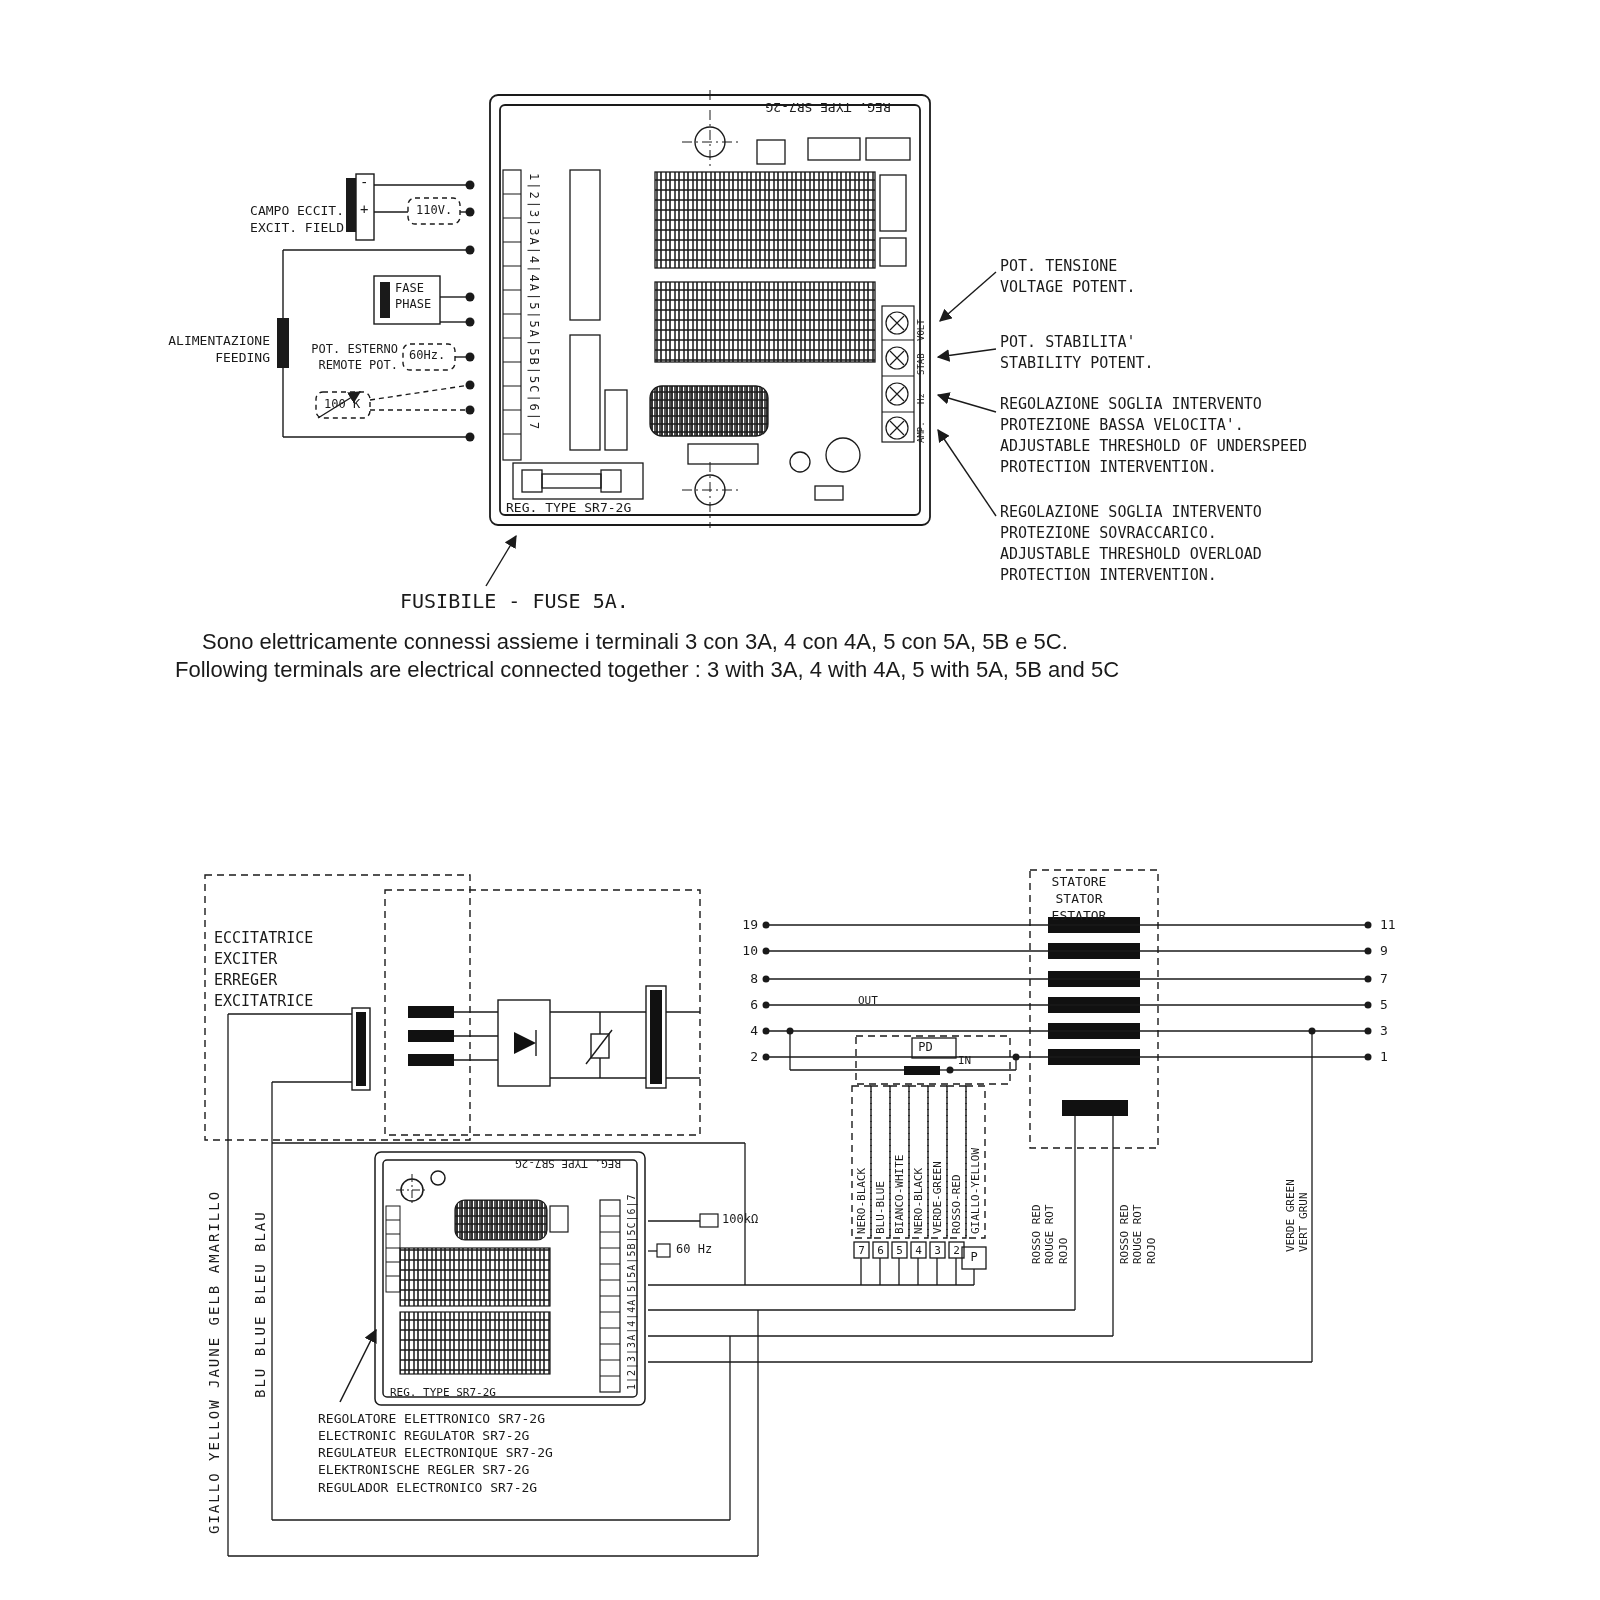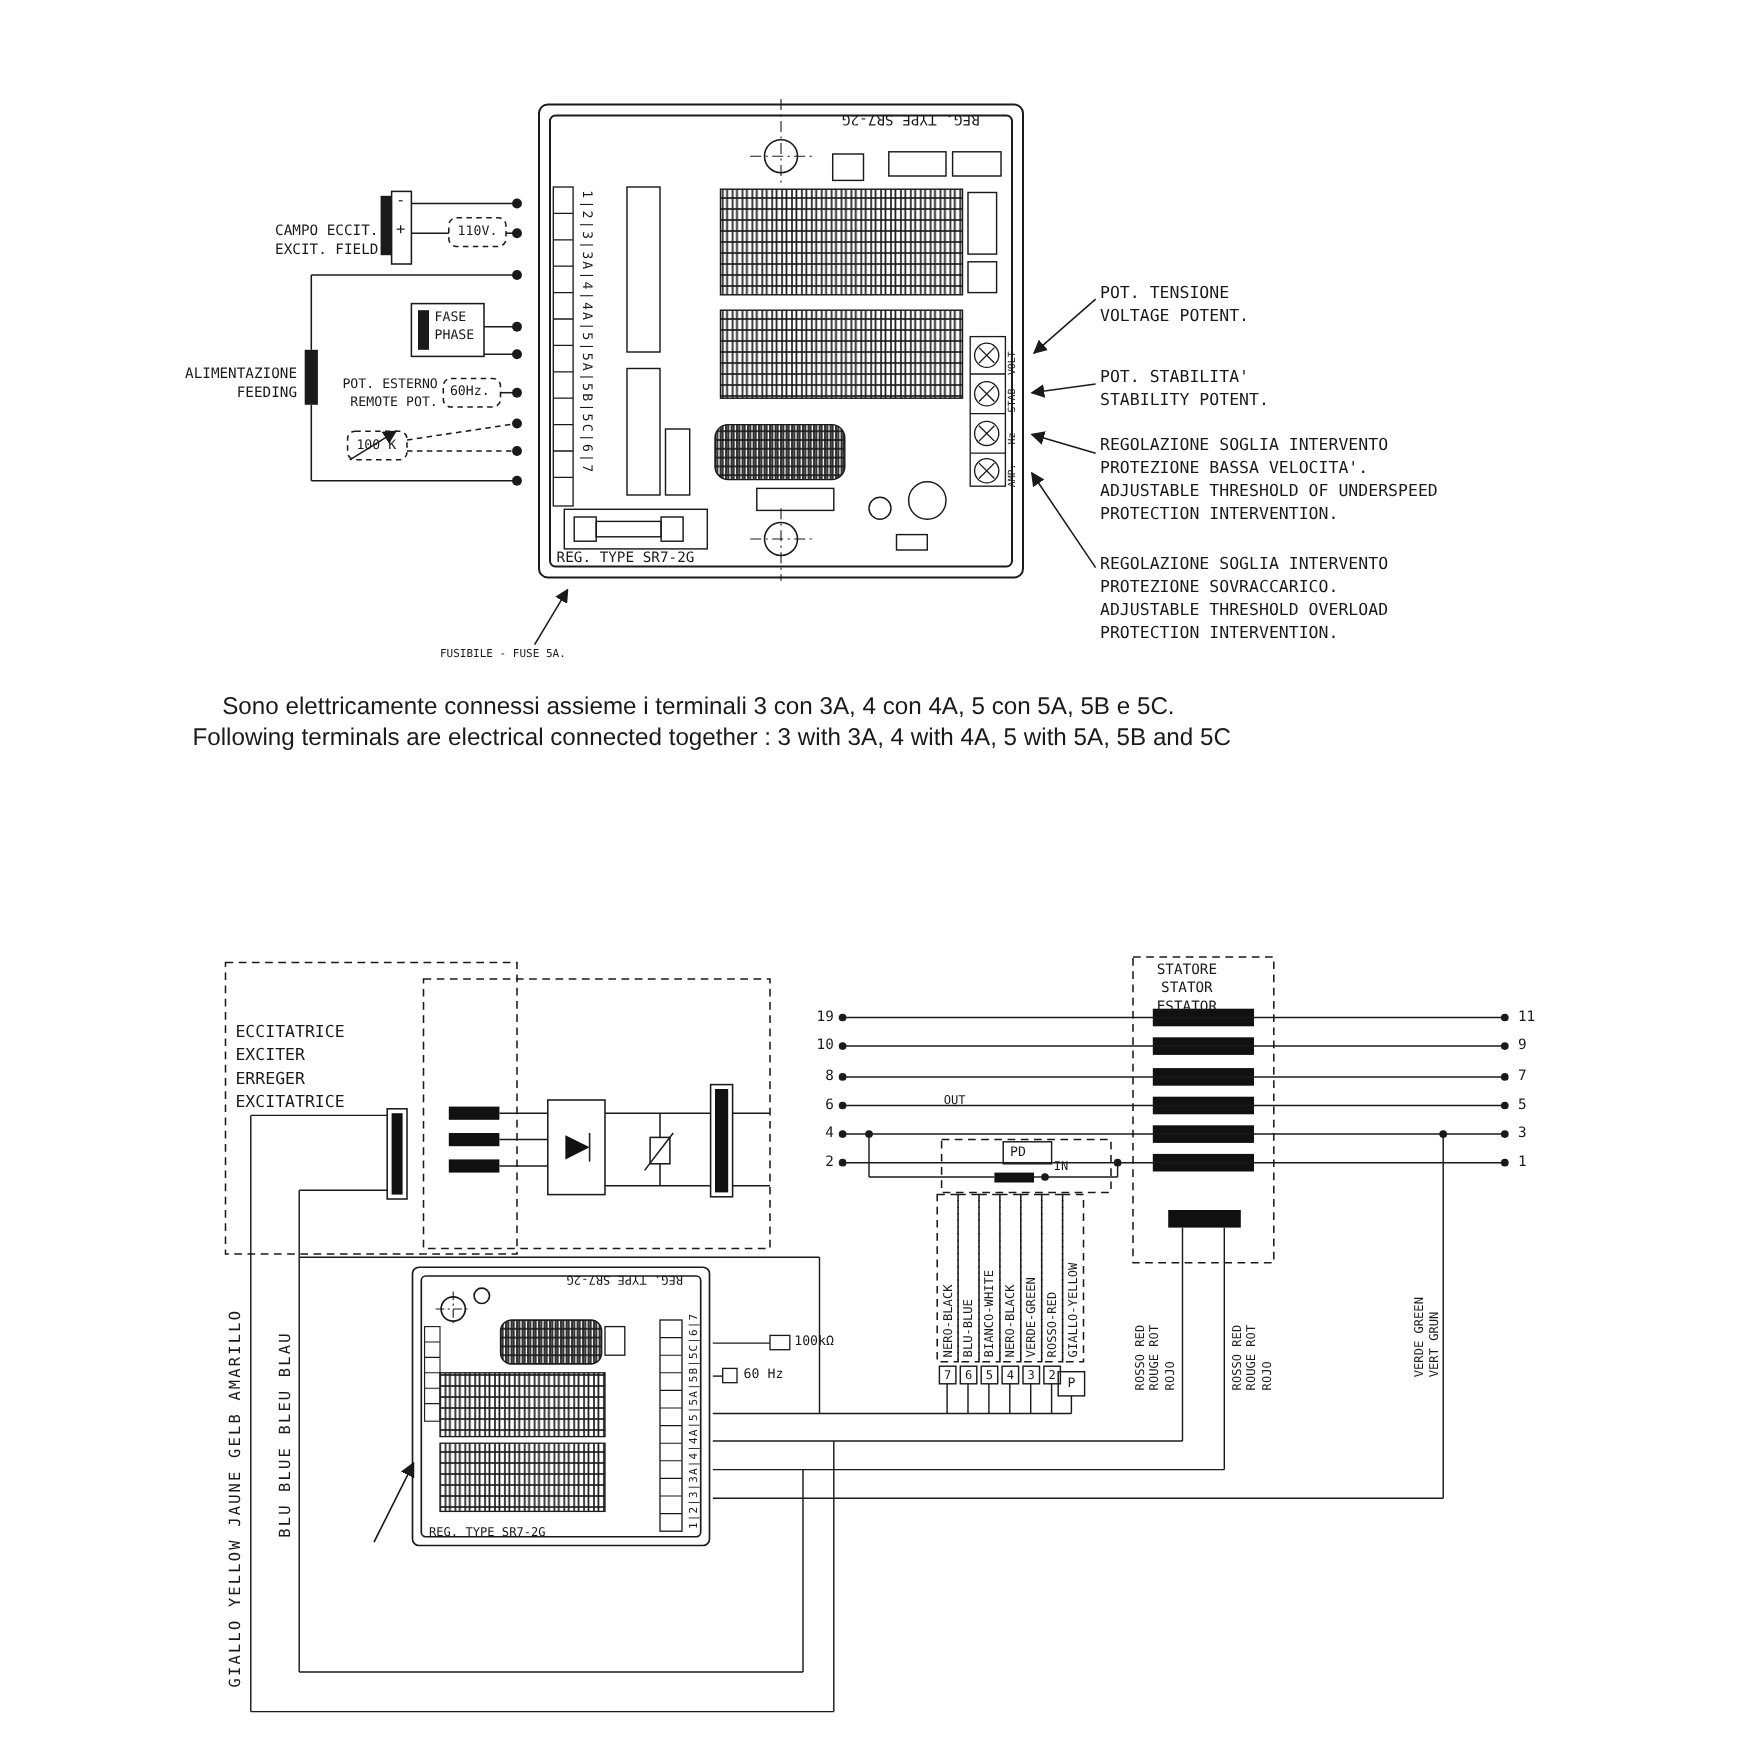--- a/index.html
+++ b/index.html
@@ -6,21 +6,21 @@
   .page{position:relative;width:1600px;height:1600px;background:#ffffff;overflow:hidden;
         font-family:"DejaVu Sans Mono",monospace;color:#1a1a1a;}
   .page svg{position:absolute;left:0;top:0;}
   .lbl{position:absolute;white-space:pre-line;color:#1a1a1a;}
   .s9{font-size:9px;line-height:1.15;}
   .s11{font-size:11px;line-height:1.22;}
   .s12{font-size:12px;line-height:1.3;}
   .s13{font-size:13px;line-height:1.32;}
   .s14{font-size:14px;line-height:1.2;}
   .s15{font-size:15px;line-height:1.4;}
-  .s16{font-size:10px;line-height:1.3;}
+  .s16{font-size:20px;line-height:1.3;}
   .note{font-family:"Liberation Sans",sans-serif;font-size:22px;line-height:1.25;}
   .ctr{text-align:center;}
   .ra{text-align:right;}
   .rot-ccw{transform:rotate(-90deg);transform-origin:0 0;}
   .rot-cw{transform:rotate(90deg);transform-origin:0 0;}
   .rot-180{transform:rotate(180deg);}
   .strip{font-size:12px;letter-spacing:2px;}
   .strip2{font-size:10px;letter-spacing:1px;}
   .vlabel{font-size:14px;letter-spacing:2px;}
 </style>
@@ -385,14 +385,19 @@
 <div class="lbl vlabel rot-ccw" style="left:206px;top:1534px;">GIALLO YELLOW JAUNE GELB AMARILLO</div>
 <div class="lbl vlabel rot-ccw" style="left:252px;top:1398px;">BLU BLUE BLEU BLAU</div>
 
 <div class="lbl s12" style="left:722px;top:1212px;">100kΩ</div>
 <div class="lbl s12" style="left:676px;top:1242px;">60 Hz</div>
 
 <div class="lbl s11 ctr rot-180" style="left:498px;top:1157px;width:140px;">REG. TYPE SR7-2G</div>
 <div class="lbl s11" style="left:390px;top:1386px;">REG. TYPE SR7-2G</div>
 <div class="lbl strip2 rot-ccw" style="left:626px;top:1390px;">1|2|3|3A|4|4A|5|5A|5B|5C|6|7</div>
 
+<div class="lbl s13" style="left:318px;top:1410px;">REGOLATORE ELETTRONICO SR7-2G
+ELECTRONIC REGULATOR SR7-2G
+REGULATEUR ELECTRONIQUE SR7-2G
+ELEKTRONISCHE REGLER SR7-2G
+REGULADOR ELECTRONICO SR7-2G</div>
 
 </div>
 
 </body></html>

